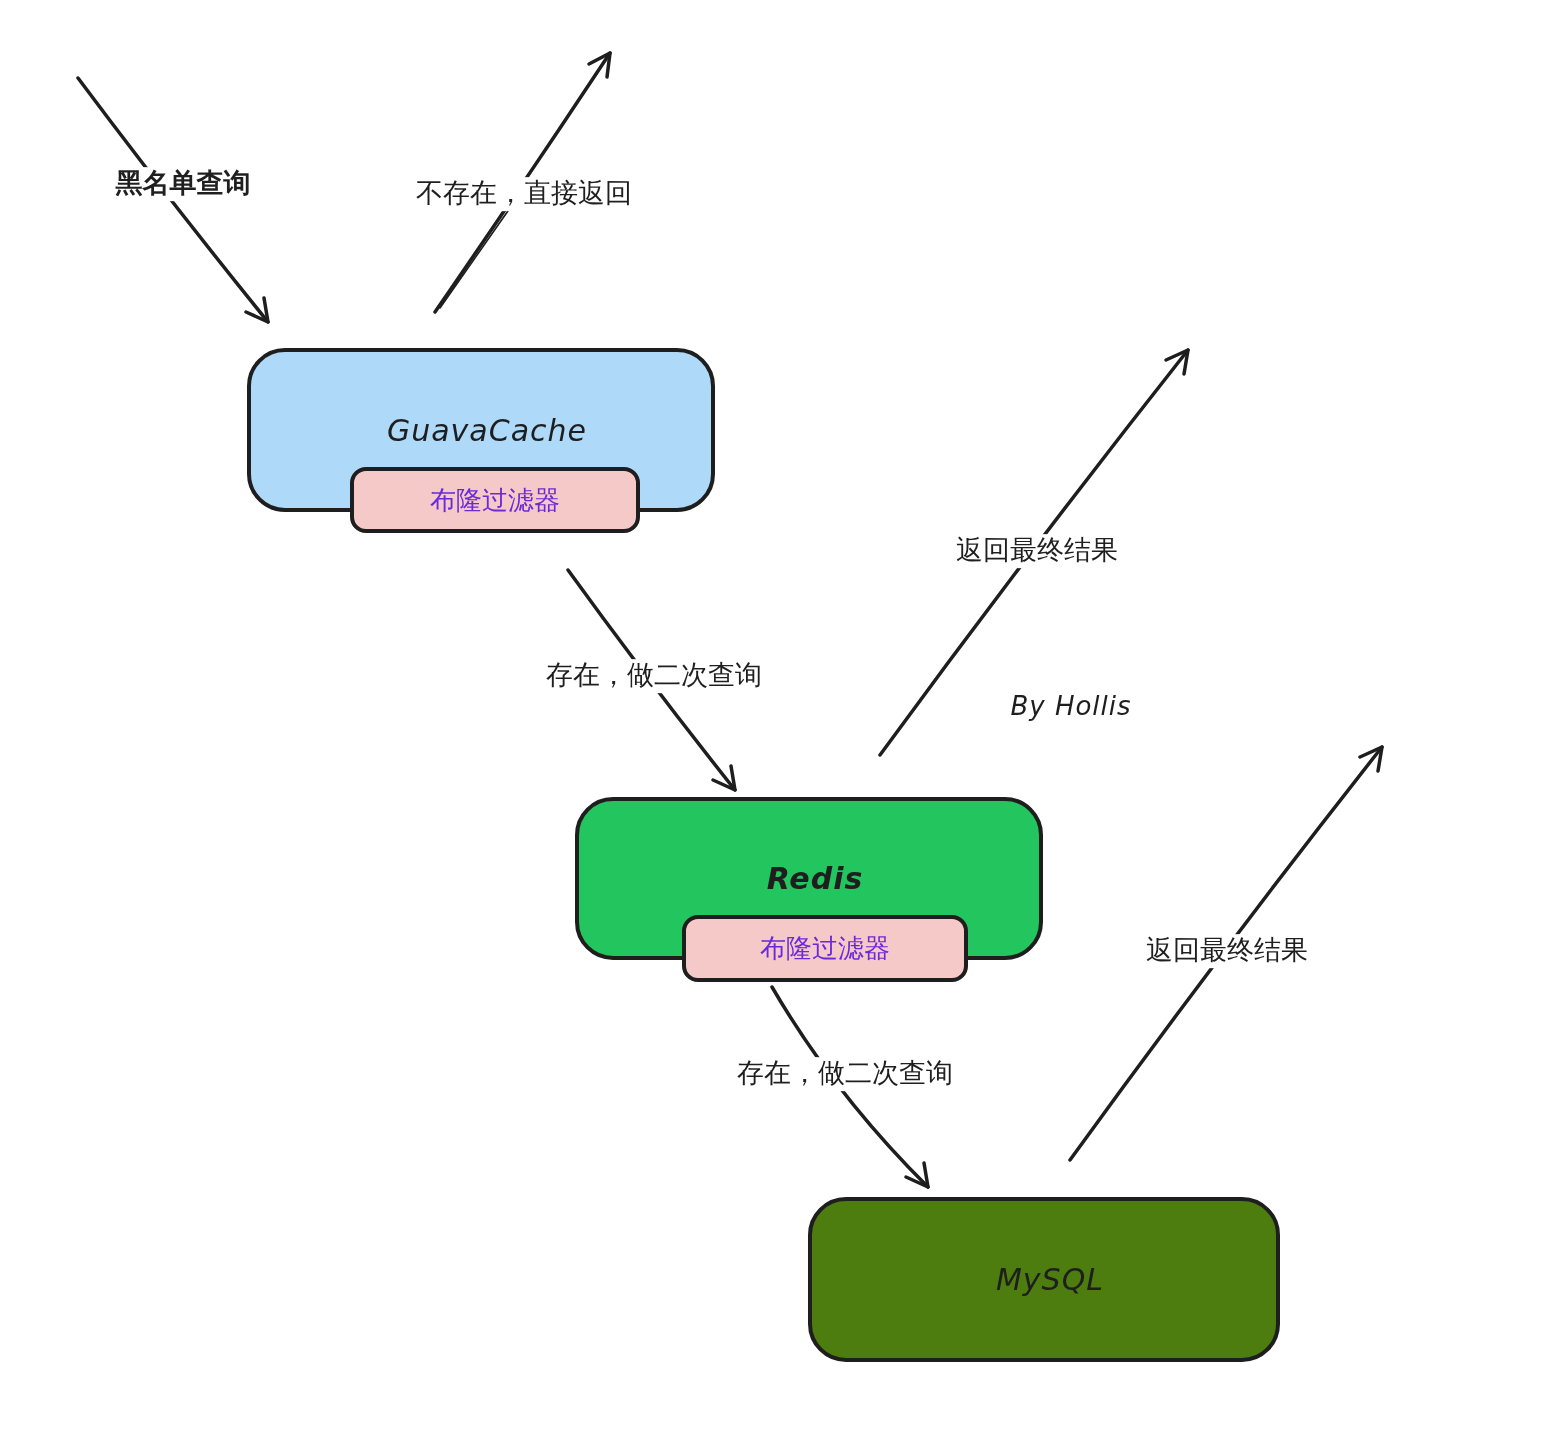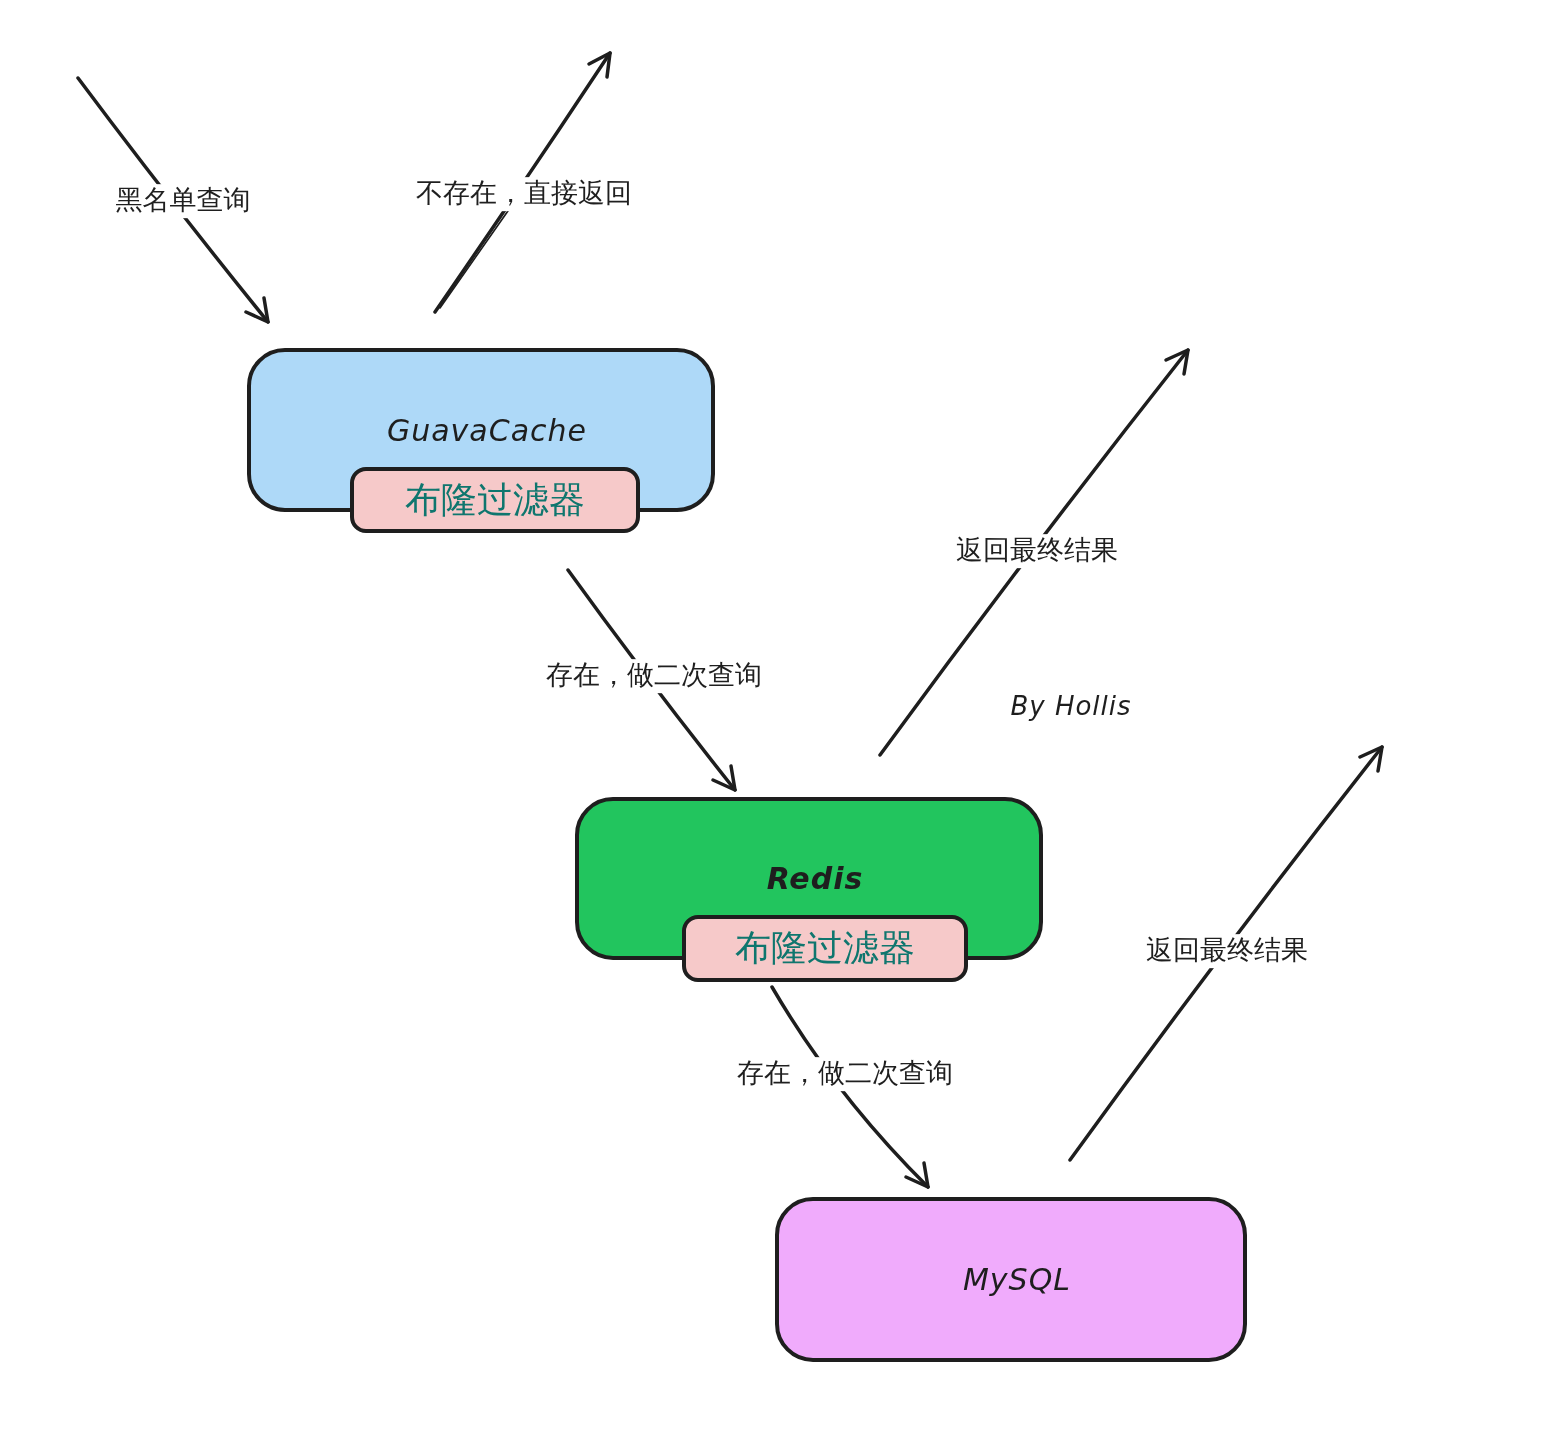--- a/index.html
+++ b/index.html
@@ -45,22 +45,22 @@
   .subnode {
     position: absolute;
     border: 4px solid #1e1e1e;
     border-radius: 16px;
     display: flex;
     align-items: center;
     justify-content: center;
     box-sizing: border-box;
   }
   .sub-label {
-    font-size: 36px;
-    color: #0f766e;
+    font-size: 26px;
+    color: #6d28d9;
   }
   .edge-label {
     position: absolute;
     transform: translate(-50%, -50%);
     font-size: 27px;
     white-space: nowrap;
     color: #1f1f1f;
     background: #ffffff;
     padding: 2px 6px;
     line-height: 1.1;
@@ -122,25 +122,25 @@
     <span class="sub-label">布隆过滤器</span>
   </div>
 
   <div class="node" style="left: 575px; top: 797px; width: 468px; height: 163px; background-color: #22c55e; font-weight: bold;">
     <span class="node-title">Redis</span>
   </div>
   <div class="subnode" style="left: 682px; top: 915px; width: 286px; height: 67px; background-color: rgb(246, 201, 201);">
     <span class="sub-label">布隆过滤器</span>
   </div>
 
-  <div class="node" style="left: 775px; top: 1197px; width: 472px; height: 165px; background-color: #f0abfc;">
+  <div class="node" style="left: 808px; top: 1197px; width: 472px; height: 165px; background-color: #4d7c0f;">
     <span class="node-title">MySQL</span>
   </div>
 
-  <div class="edge-label" style="left:183px; top:201px;">黑名单查询</div>
+  <div class="edge-label" style="left:183px; top:184px;font-weight:bold;">黑名单查询</div>
 
   <div class="edge-label" style="left:524px; top:194px;">不存在，直接返回</div>
 
   <div class="edge-label" style="left:654px; top:676px;">存在，做二次查询</div>
 
   <div class="edge-label" style="left:1037px; top:551px;">返回最终结果</div>
 
   <div class="edge-label" style="left:845px; top:1074px;">存在，做二次查询</div>
 
   <div class="edge-label" style="left:1227px; top:951px;">返回最终结果</div>

